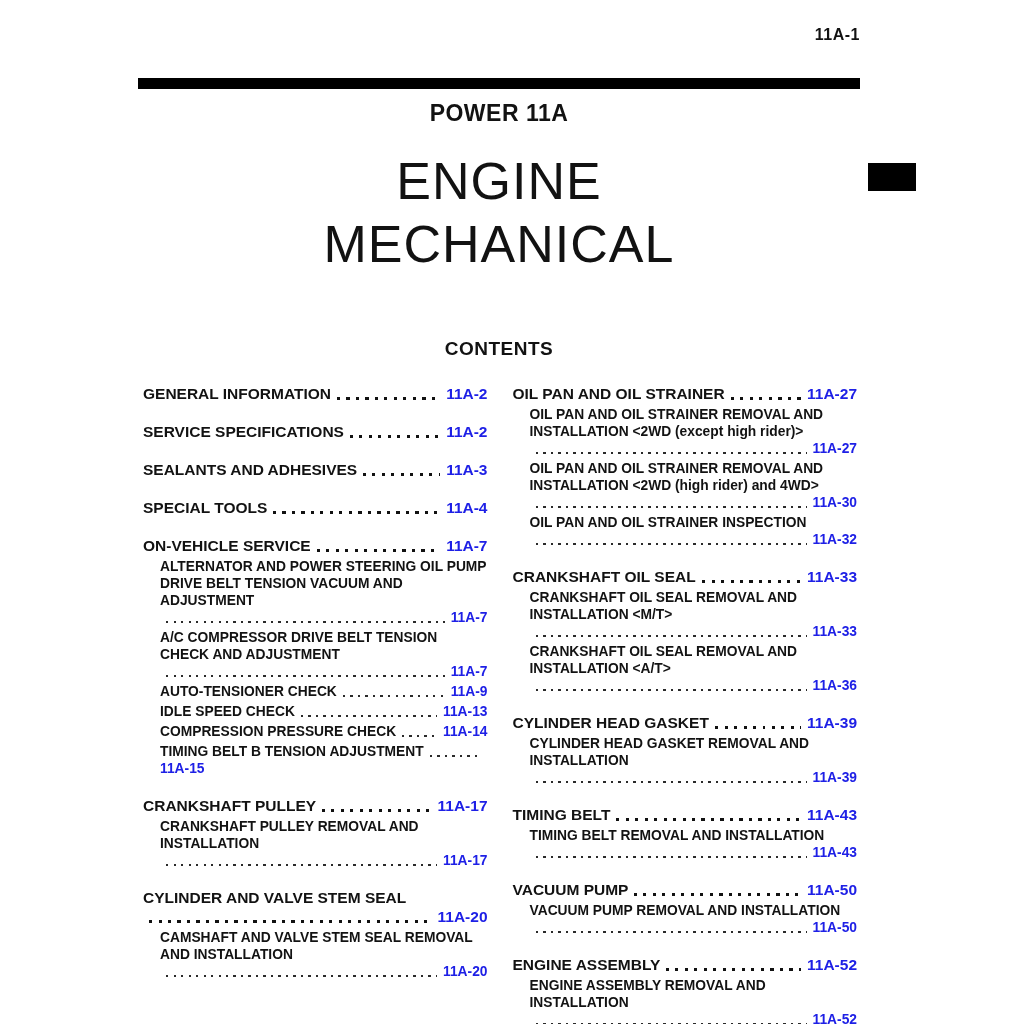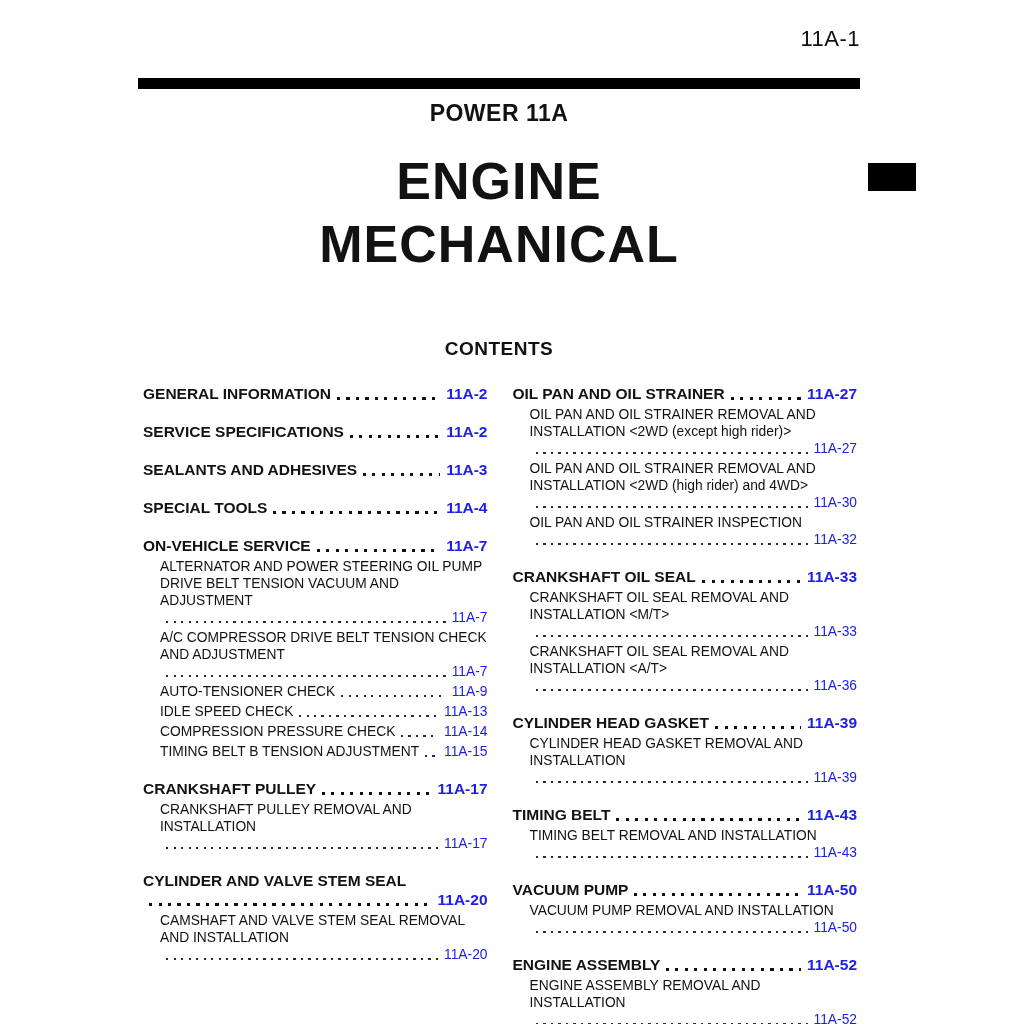--- a/index.html
+++ b/index.html
@@ -7,33 +7,33 @@
   body {
     background:#ffffff;
     color:#121212;
     font-family:"Liberation Sans","DejaVu Sans",sans-serif;
     position:relative;
   }
   :root { --link-blue:#1e20e6; --ink:#121212; }
 
   .page-num-top {
     position:absolute; top:26px; left:138px; width:722px;
-    text-align:right; font-size:22px; font-weight:normal; letter-spacing:0.5px;
+    text-align:right; font-size:16px; font-weight:bold; letter-spacing:0.5px;
   }
   .rule {
     position:absolute; left:138px; top:78px; width:722px; height:11px;
     background:#000;
   }
   .group-heading {
     position:absolute; top:100px; left:138px; width:722px;
     text-align:center; font-size:23px; font-weight:bold; letter-spacing:0.5px;
   }
   .main-title {
     position:absolute; top:150px; left:138px; width:722px;
-    text-align:center; font-weight:bold; font-size:52px; line-height:63px;
+    text-align:center; font-weight:normal; font-size:52px; line-height:63px;
     letter-spacing:1px;
   }
   .main-title span { display:block; }
   .tab-marker {
     position:absolute; left:868px; top:163px; width:48px; height:28px;
     background:#000;
   }
   .contents-heading {
     position:absolute; top:338px; left:138px; width:722px;
     text-align:center; font-size:19px; font-weight:bold; letter-spacing:0.5px;
@@ -56,21 +56,21 @@
   .pg { color:var(--link-blue); white-space:nowrap; }
 
   .entry.main {
     font-size:15.5px; font-weight:bold; line-height:19px; margin-top:19px;
   }
   .entry.main .leader {
     height:3px; margin-bottom:3.5px;
     background:repeating-linear-gradient(to right, var(--ink) 0 3px, transparent 3px 9.5px);
   }
   .entry.sub {
-    font-size:13.8px; font-weight:normal; line-height:17px; margin-top:3px;
+    font-size:13.8px; font-weight:bold; line-height:17px; margin-top:3px;
     padding-left:17px;
   }
   .entry.sub .leader {
     height:2.2px; margin-bottom:3px;
     background:repeating-linear-gradient(to right, #2a2a2a 0 2.2px, transparent 2.2px 7.5px);
   }
   .toc-col .entry:first-child { margin-top:0; }
 </style>
 </head>
 <body>

